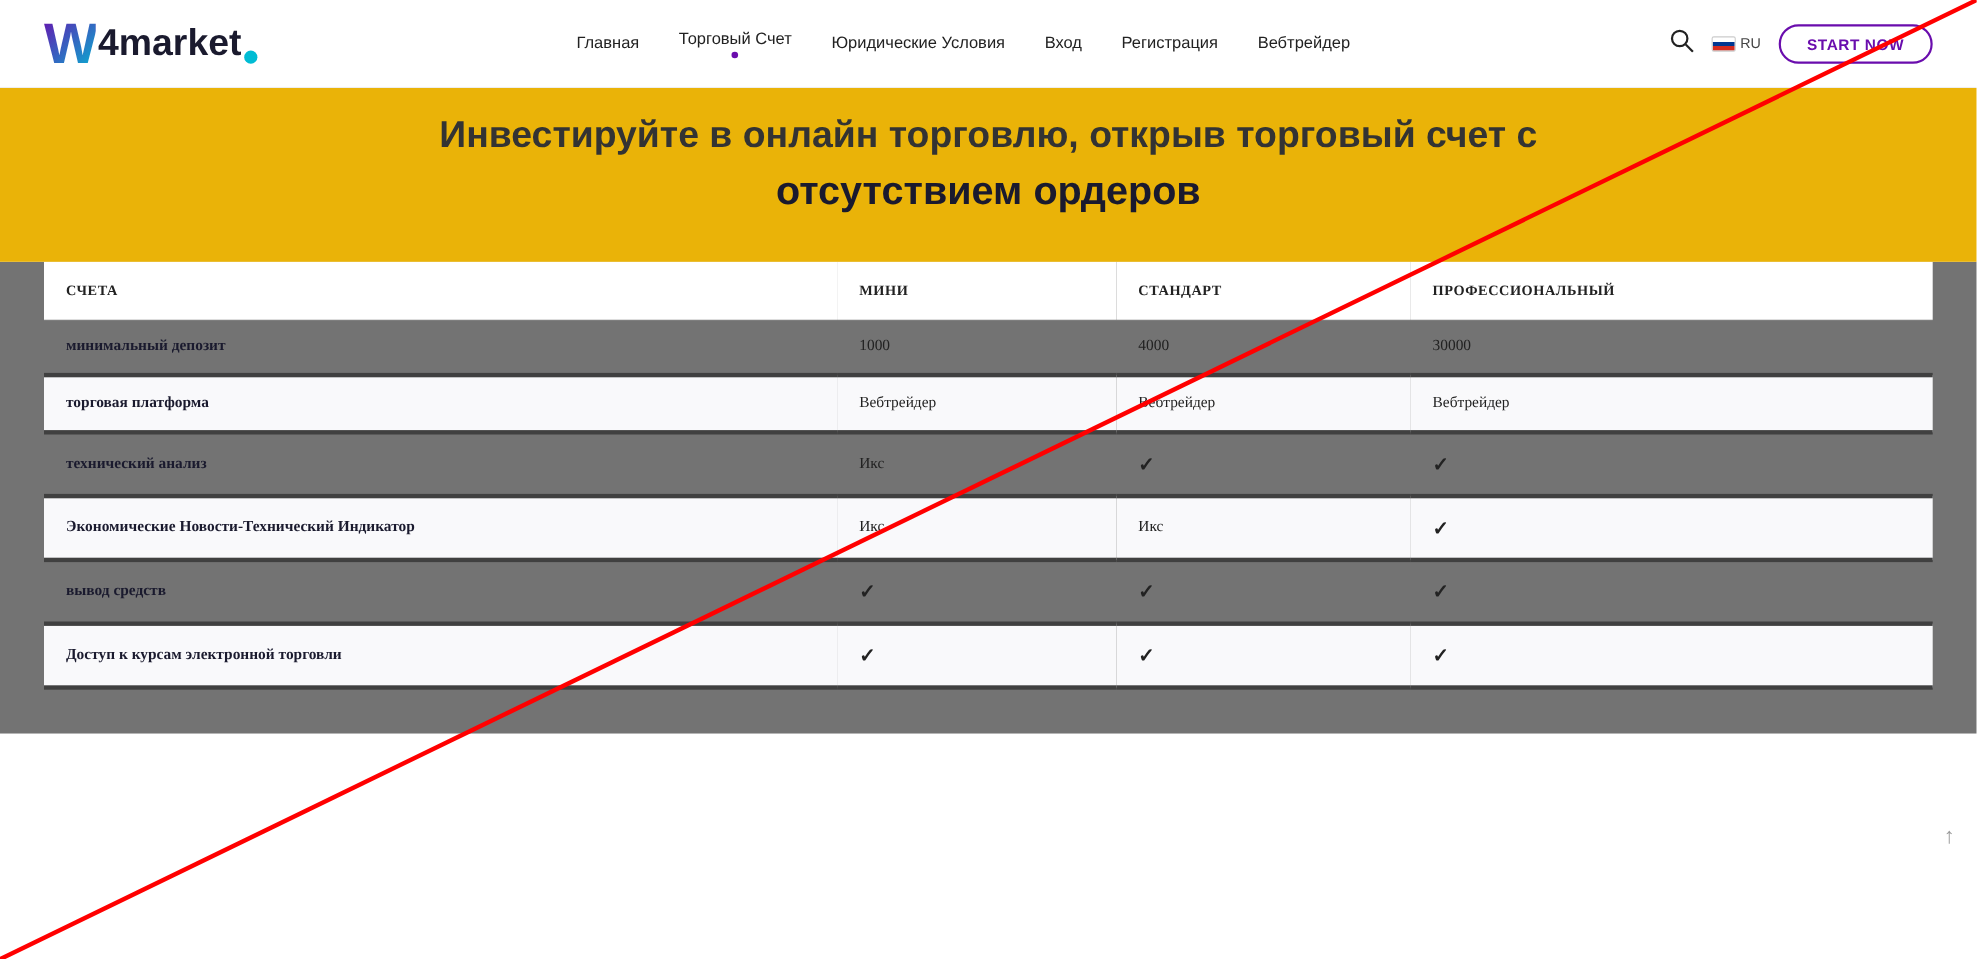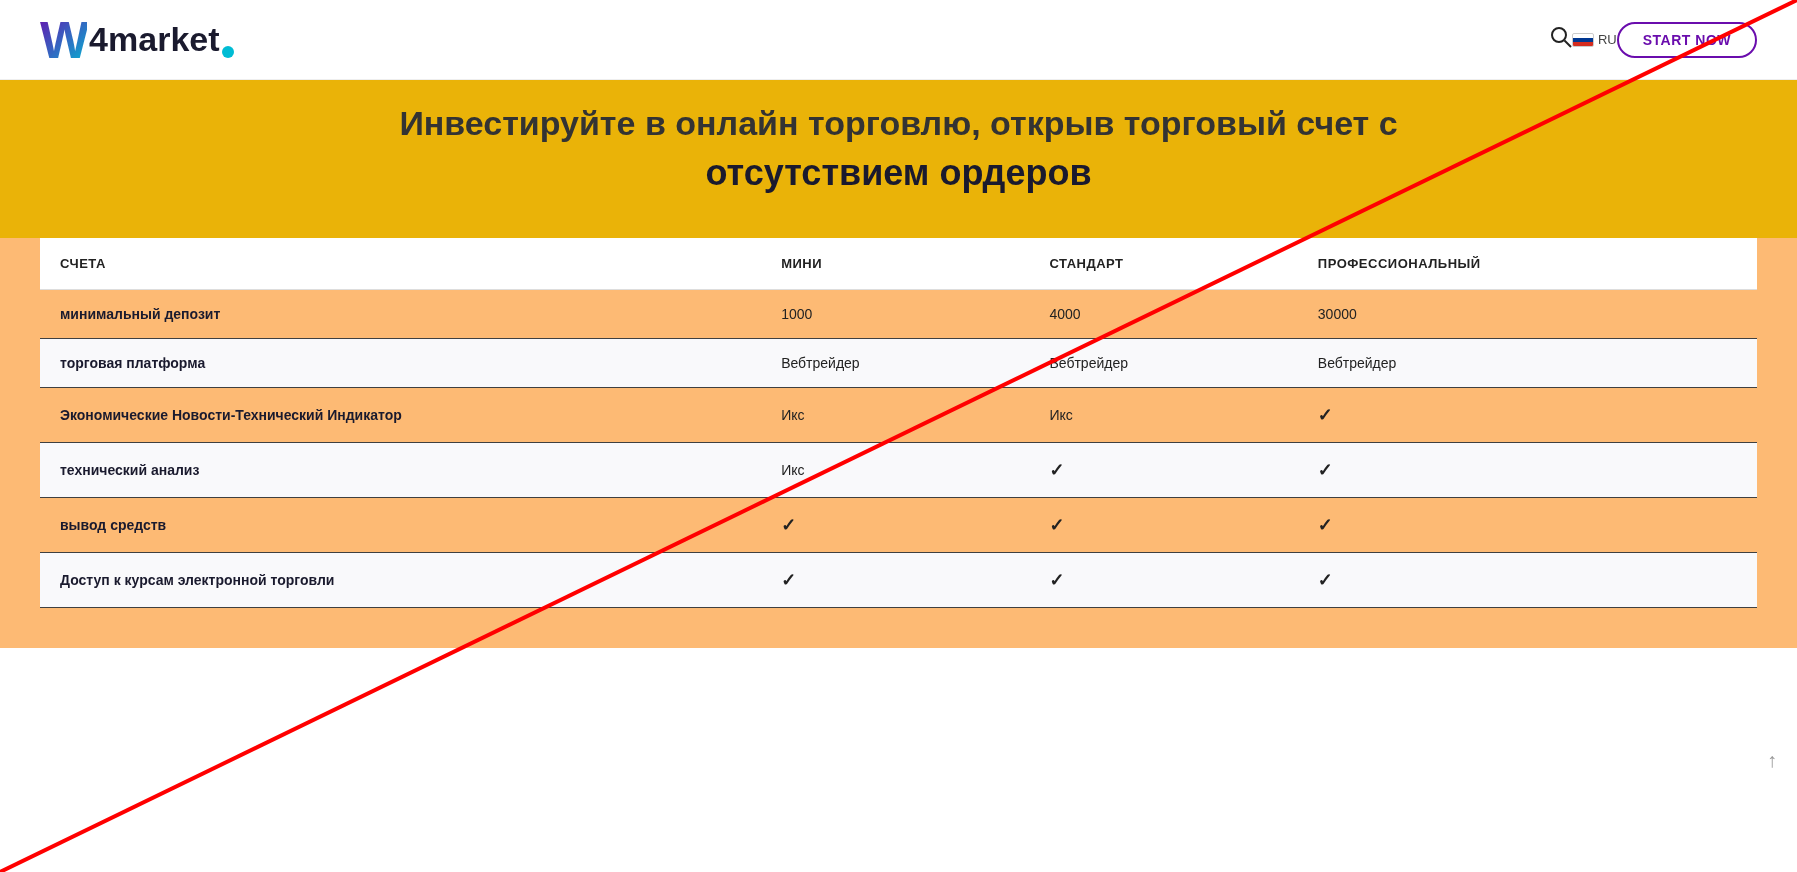--- a/index.html
+++ b/index.html
@@ -73,20 +73,21 @@
       width: 6px;
       height: 6px;
       background: #6a0dad;
       border-radius: 50%;
       margin: 3px auto 0;
     }
 
     .header-right {
       display: flex;
       align-items: center;
+      gap: 16px;
     }
     .search-icon-wrap {
       cursor: pointer;
       font-size: 20px;
       color: #222;
     }
     .lang-flag {
       display: flex;
       align-items: center;
       gap: 4px;
@@ -129,41 +130,42 @@
       margin: 0 auto;
     }
     .hero-title .line1 {
       font-size: 34px;
       color: #333;
     }
 
     
     .table-container {
       padding: 0 40px 40px;
-      background: #fdba74;
+      background: #737373;
+      font-family: Liberation Serif, serif;
     }
     table {
       width: 100%;
       border-collapse: collapse;
     }
     thead tr th {
       text-align: left;
       padding: 18px 20px;
       font-size: 13px;
       font-weight: 700;
       letter-spacing: 0.5px;
       color: #222;
       border-bottom: 1px solid #ddd;
       background: #fff;
     }
     thead tr th:first-child {
       width: 42%;
     }
     tbody tr {
-      border-bottom: 1px solid #404040;
+      border-bottom: 4px solid #404040;
     }
     tbody tr:nth-child(even) {
       background: #f9f9fb;
     }
     tbody tr td {
       padding: 16px 20px;
       font-size: 14px;
       color: #222;
       vertical-align: middle;
     }
@@ -208,20 +210,28 @@
 
 <header class="header">
   <div class="logo">
     <div class="logo-w">
       <span>W</span>
     </div>
     <div class="logo-text">4market</div>
     <div class="logo-dot"></div>
   </div>
 
+  <nav class="nav">
+    <a class="nav-item">Главная</a>
+    <a class="nav-item active">Торговый Счет</a>
+    <a class="nav-item">Юридические Условия</a>
+    <a class="nav-item">Вход</a>
+    <a class="nav-item">Регистрация</a>
+    <a class="nav-item">Вебтрейдер</a>
+  </nav>
 
   <div class="header-right">
     <div class="search-icon-wrap">
       <svg width="22" height="22" viewBox="0 0 22 22" fill="none" stroke="#222" stroke-width="2">
         <circle cx="9" cy="9" r="7"></circle>
         <line x1="14.5" y1="14.5" x2="21" y2="21"></line>
       </svg>
     </div>
     <div class="lang-flag">
       <div class="flag"></div>
@@ -255,32 +265,32 @@
           <td>4000</td>
           <td>30000</td>
         </tr>
         <tr>
           <td>торговая платформа</td>
           <td>Вебтрейдер</td>
           <td>Вебтрейдер</td>
           <td>Вебтрейдер</td>
         </tr>
         <tr>
+          <td>технический анализ</td>
+          <td><span class="x-mark">Икс</span></td>
+          <td><span class="check-mark">✓</span></td>
+          <td><span class="check-mark">✓</span></td>
+        </tr>
+        <tr>
           <td>Экономические Новости-Технический Индикатор</td>
           <td><span class="x-mark">Икс</span></td>
           <td><span class="x-mark">Икс</span></td>
           <td><span class="check-mark">✓</span></td>
         </tr>
         <tr>
-          <td>технический анализ</td>
-          <td><span class="x-mark">Икс</span></td>
-          <td><span class="check-mark">✓</span></td>
-          <td><span class="check-mark">✓</span></td>
-        </tr>
-        <tr>
           <td>вывод средств</td>
           <td><span class="check-mark">✓</span></td>
           <td><span class="check-mark">✓</span></td>
           <td><span class="check-mark">✓</span></td>
         </tr>
         <tr>
           <td>Доступ к курсам электронной торговли</td>
           <td><span class="check-mark">✓</span></td>
           <td><span class="check-mark">✓</span></td>
           <td><span class="check-mark">✓</span></td>

